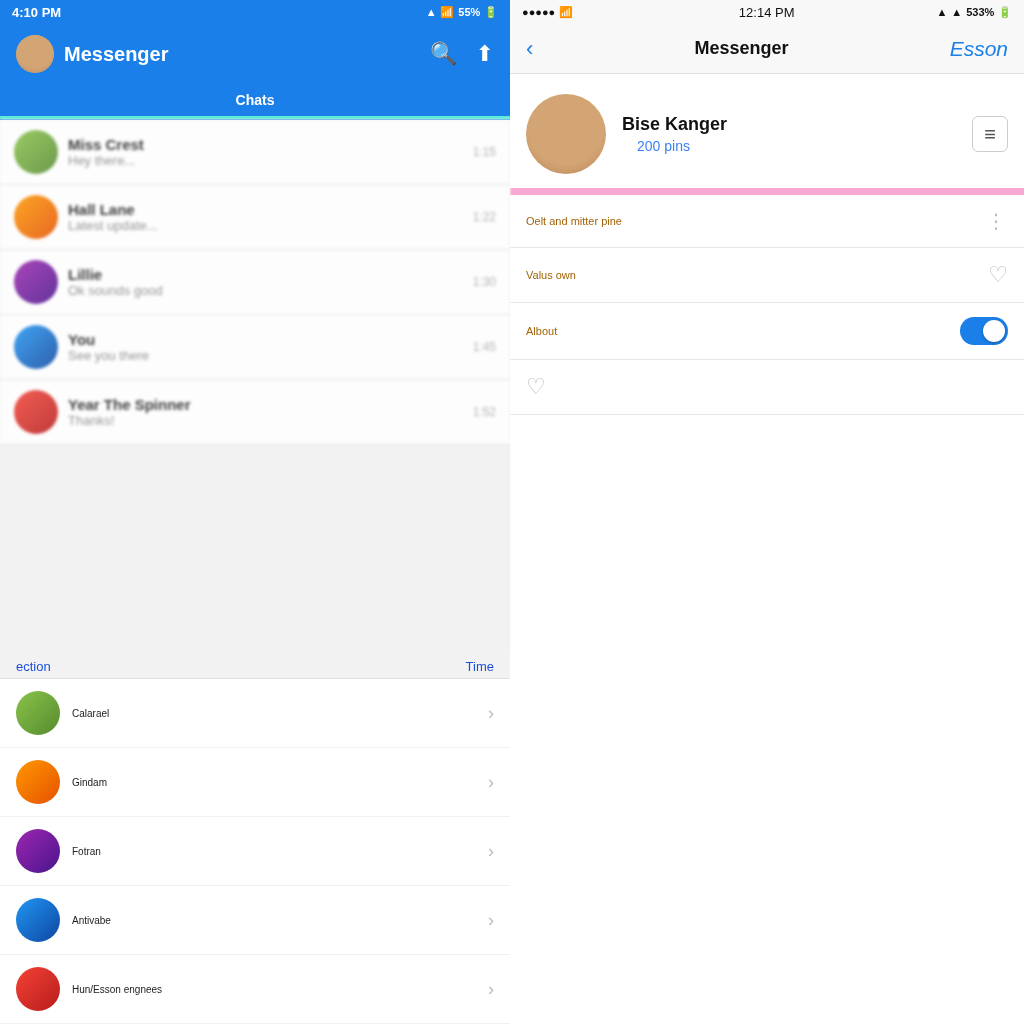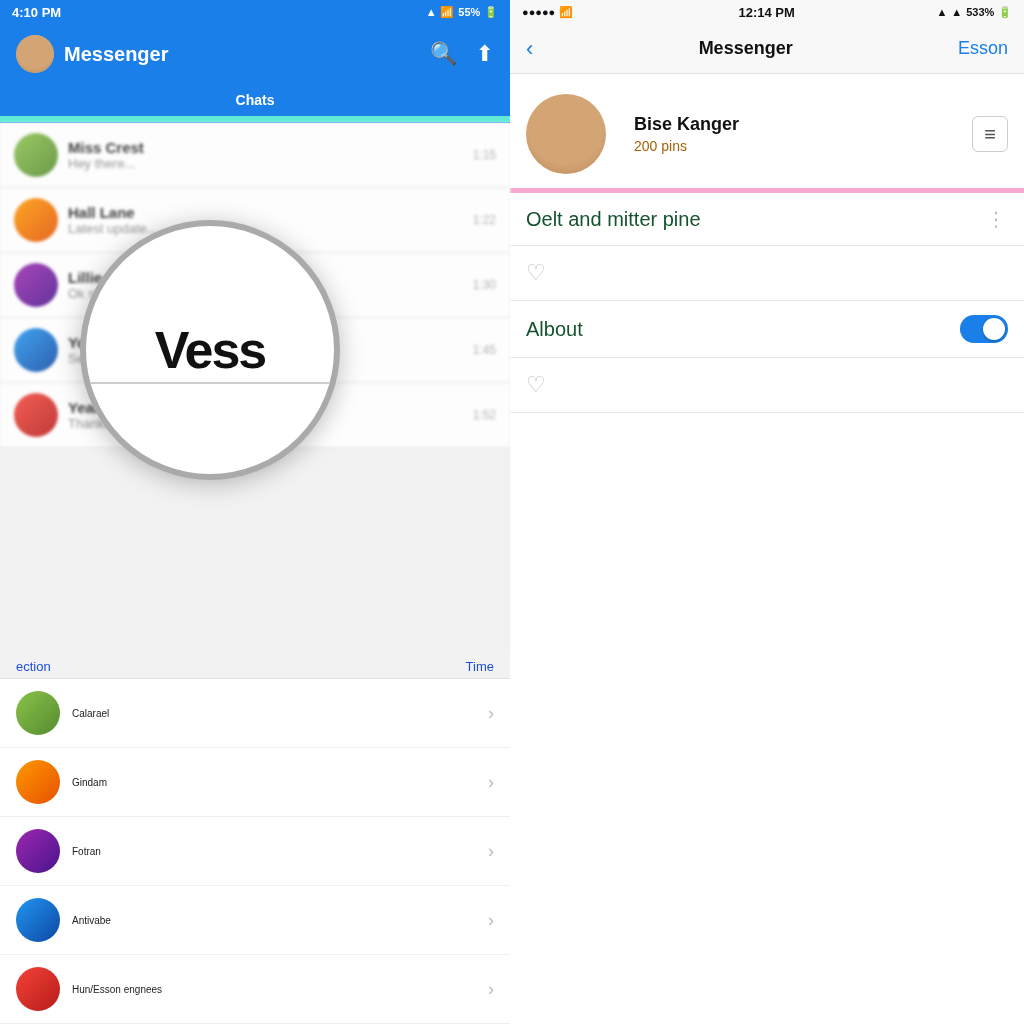--- a/index.html
+++ b/index.html
@@ -91,21 +91,21 @@
       text-align: center;
       padding: 8px 0;
       color: rgba(255,255,255,0.7);
       font-size: 14px;
       font-weight: 500;
       cursor: pointer;
       border-bottom: 3px solid transparent;
     }
     .tab-item.active {
       color: #fff;
-      border-bottom: 6px solid #5eead4;
+      border-bottom: 3px solid #5eead4;
       font-weight: 700;
     }
 
     
     .chat-list {
       flex: 1;
       overflow-y: auto;
       background: #f2f2f2;
       filter: blur(1.5px);
       opacity: 0.85;
@@ -213,21 +213,21 @@
       background: #f8f8f8;
       color: #111;
       font-size: 12px;
       font-weight: 600;
       padding: 4px 12px;
       display: flex;
       justify-content: space-between;
       align-items: center;
       height: 24px;
     }
-    .status-bar-right .time { font-weight: 700; font-size: 13px; margin-left: 24px; }
+    .status-bar-right .time { font-weight: 400; font-size: 13px; margin-left: 24px; }
     .status-bar-right .icons { display: flex; gap: 4px; align-items: center; font-size: 11px; }
 
     .header-right {
       background: #f8f8f8;
       padding: 10px 16px;
       display: flex;
       align-items: center;
       gap: 12px;
       border-bottom: 1px solid #e0e0e0;
       height: 50px;
@@ -240,42 +240,43 @@
     }
     .header-title-right {
       font-size: 18px;
       font-weight: 700;
       color: #111;
       flex: 1;
       text-align: center;
     }
     .header-right-action {
       color: #1a7fe8;
-      font-size: 18px;
+      font-size: 21px;
       font-weight: 400;
+      font-style: italic;
     }
 
     
     .profile-card {
       display: flex;
       align-items: center;
       padding: 20px 16px 14px;
-      gap: 28px;
-      border-bottom: 5px solid #f9a8d4;
+      gap: 16px;
+      border-bottom: 7px solid #f9a8d4;
     }
     .profile-avatar {
       width: 80px;
       height: 80px;
       border-radius: 50%;
       background: radial-gradient(circle at 50% 40%, #d4a574 60%, #b8845a 100%);
       flex-shrink: 0;
     }
     .profile-info { flex: 1; }
     .profile-name { font-size: 18px; font-weight: 700; color: #111; }
-    .profile-sub { font-size: 14px; color: #a16207; margin-top: 3px; }
+    .profile-sub { font-size: 14px; color: #3b82f6; margin-top: 3px; margin-left: 15px; }
     .profile-menu-btn {
       width: 36px;
       height: 36px;
       border: 1px solid #ccc;
       border-radius: 6px;
       display: flex;
       align-items: center;
       justify-content: center;
       font-size: 20px;
       color: #555;
@@ -285,22 +286,22 @@
     
     .settings-list { flex: 1; }
     .settings-row {
       display: flex;
       align-items: center;
       padding: 14px 16px;
       border-bottom: 1px solid #e5e5e5;
       gap: 12px;
     }
     .settings-label {
-      font-size: 20px;
-      color: #14532d;
+      font-size: 11px;
+      color: #a16207;
       flex: 1;
     }
     .settings-icon { font-size: 22px; color: #bbb; }
     .settings-ellipsis { font-size: 20px; color: #bbb; letter-spacing: 2px; }
 
     
     .toggle-switch {
       width: 48px;
       height: 28px;
       border-radius: 14px;
@@ -407,24 +408,20 @@
     <div class="chat-item">
       <div class="chat-avatar av5"></div>
       <div class="chat-info">
         <div class="chat-name">Year The Spinner</div>
         <div class="chat-preview">Thanks!</div>
       </div>
       <div class="chat-meta">1:52</div>
     </div>
   </div>
 
-  <div class="magnifier-overlay">
-    <span class="magnifier-text">Vess</span>
-    <div class="magnifier-divider"></div>
-  </div>
 
   <div class="contact-section-header">
     <span>ection</span>
     <span>Time</span>
   </div>
 
   <div class="contact-section">
     <div class="contact-item">
       <div class="contact-avatar av1"></div>
       <span class="contact-name">Calarael</span>
@@ -486,20 +483,21 @@
   </div>
 
   <div class="settings-list">
 
     <div class="settings-row">
       <span class="settings-label">Oelt and mitter pine</span>
       <span class="settings-ellipsis">⋮</span>
     </div>
 
     <div class="settings-row">
+      <span class="settings-label">Valus own</span>
       <span class="settings-icon">♡</span>
     </div>
 
     <div class="settings-row">
       <span class="settings-label">Albout</span>
       <div class="toggle-switch">
         <div class="toggle-knob"></div>
       </div>
     </div>
 

